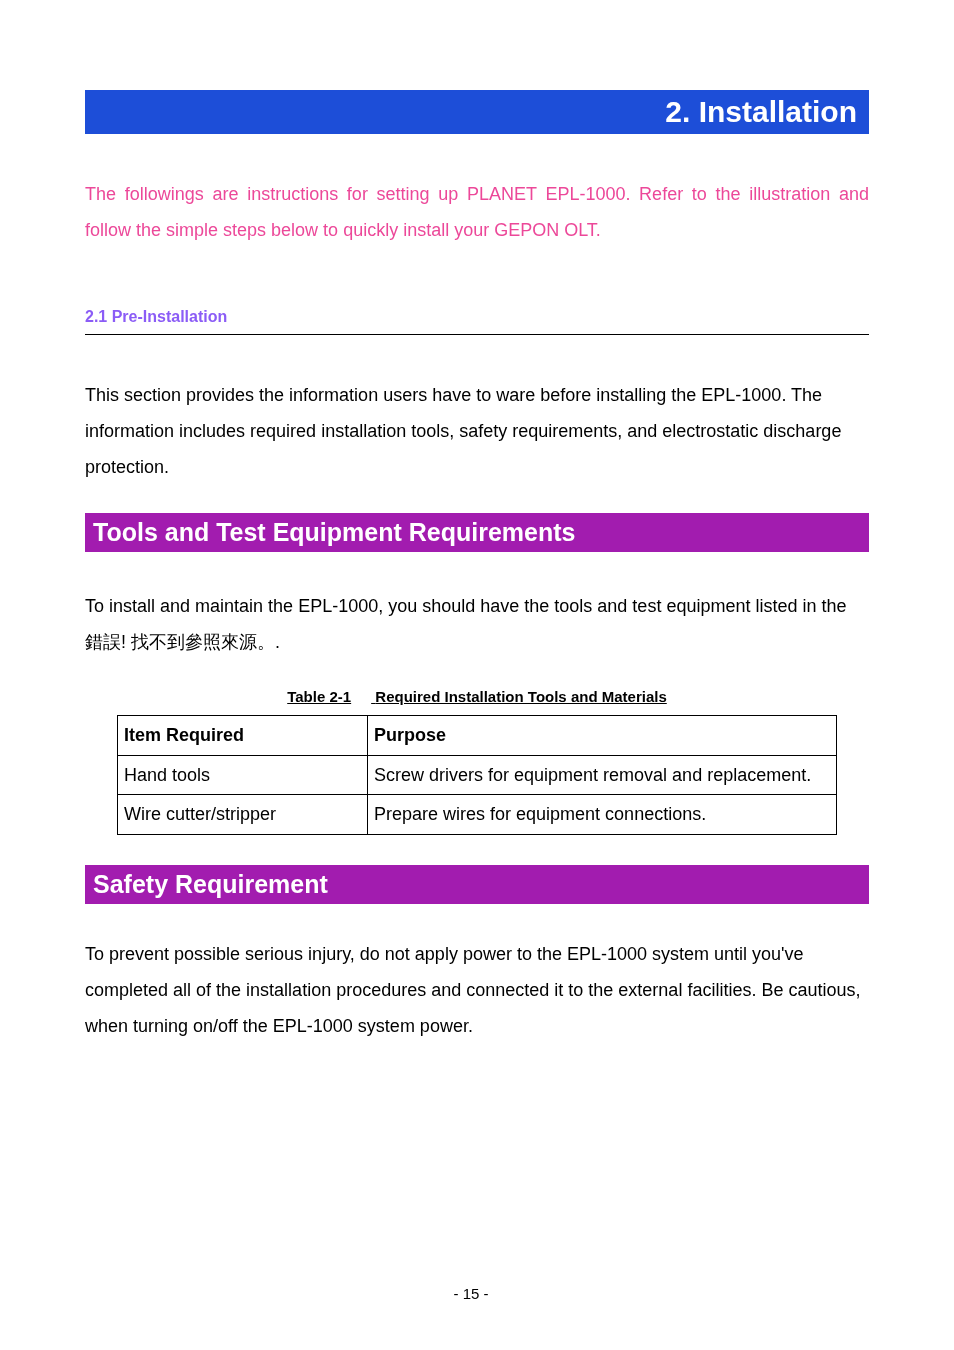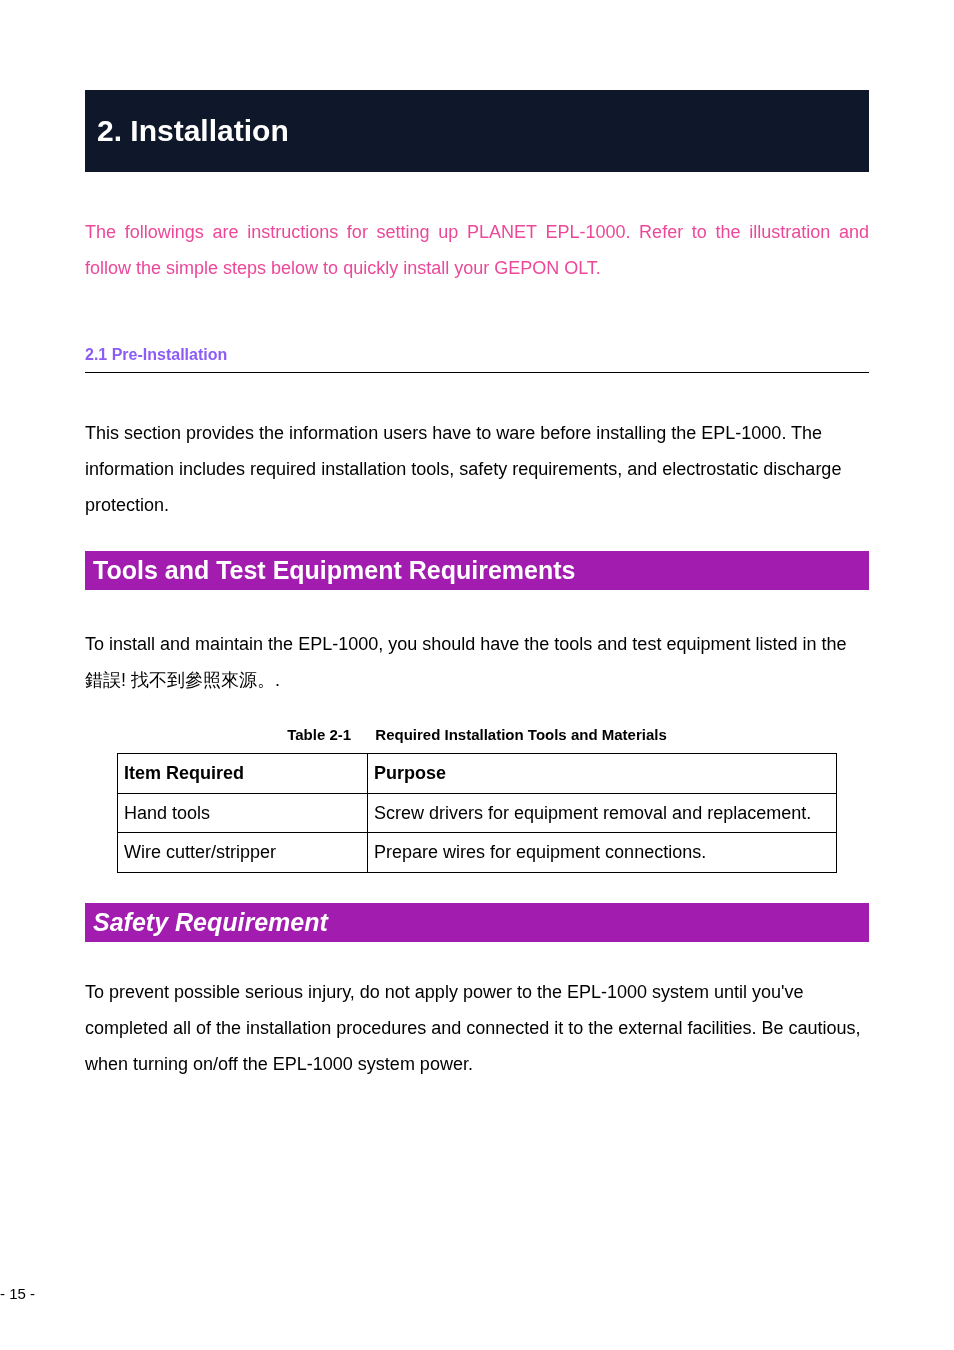--- a/index.html
+++ b/index.html
@@ -9,26 +9,27 @@
     }
     body {
       font-family: Arial, "Helvetica Neue", Helvetica, sans-serif;
       background: #ffffff;
       width: 954px;
       height: 1350px;
       position: relative;
       padding: 90px 85px 40px 85px;
     }
     .chapter-heading {
-      background: #0f172a;
+      background: #1d4ed8;
       color: #ffffff;
       font-size: 30px;
       font-weight: bold;
-      padding: 24px 12px;
+      padding: 5px 12px;
       margin-bottom: 42px;
+      text-align: right;
     }
     .intro-para {
       font-size: 18px;
       color: #ec4899;
       line-height: 2.0;
       text-align: justify;
       margin-bottom: 60px;
     }
     .section-heading {
       font-size: 16px;
@@ -48,28 +49,28 @@
     .subsection-heading {
       background: #a21caf;
       color: #ffffff;
       font-size: 25px;
       font-weight: bold;
       padding: 5px 8px;
       margin-bottom: 36px;
     }
     .subsection-heading:last-of-type {
       margin-bottom: 32px;
-      font-style: italic;
     }
     .table-caption {
       text-align: center;
       font-size: 15px;
       font-weight: bold;
       color: #000000;
       margin-bottom: 10px;
+      text-decoration: underline;
     }
     .table-caption .cap-label {
       margin-right: 20px;
     }
     .req-table {
       border-collapse: collapse;
       margin: 0 auto 30px auto;
       width: 720px;
     }
     .req-table th, .req-table td {
@@ -85,21 +86,21 @@
       margin-left: 36px;
     }
     .col-item {
       width: 250px;
     }
     .page-number {
       position: absolute;
       bottom: 48px;
       left: 0;
       right: 12px;
-      text-align: left;
+      text-align: center;
       font-size: 15px;
       color: #000000;
     }
   </style>
 </head>
 <body>
 
 <h1 class="chapter-heading">2. Installation</h1>
 
 <p class="intro-para">The followings are instructions for setting up PLANET EPL-1000. Refer to the illustration and follow the simple steps below to quickly install your GEPON OLT.</p>

